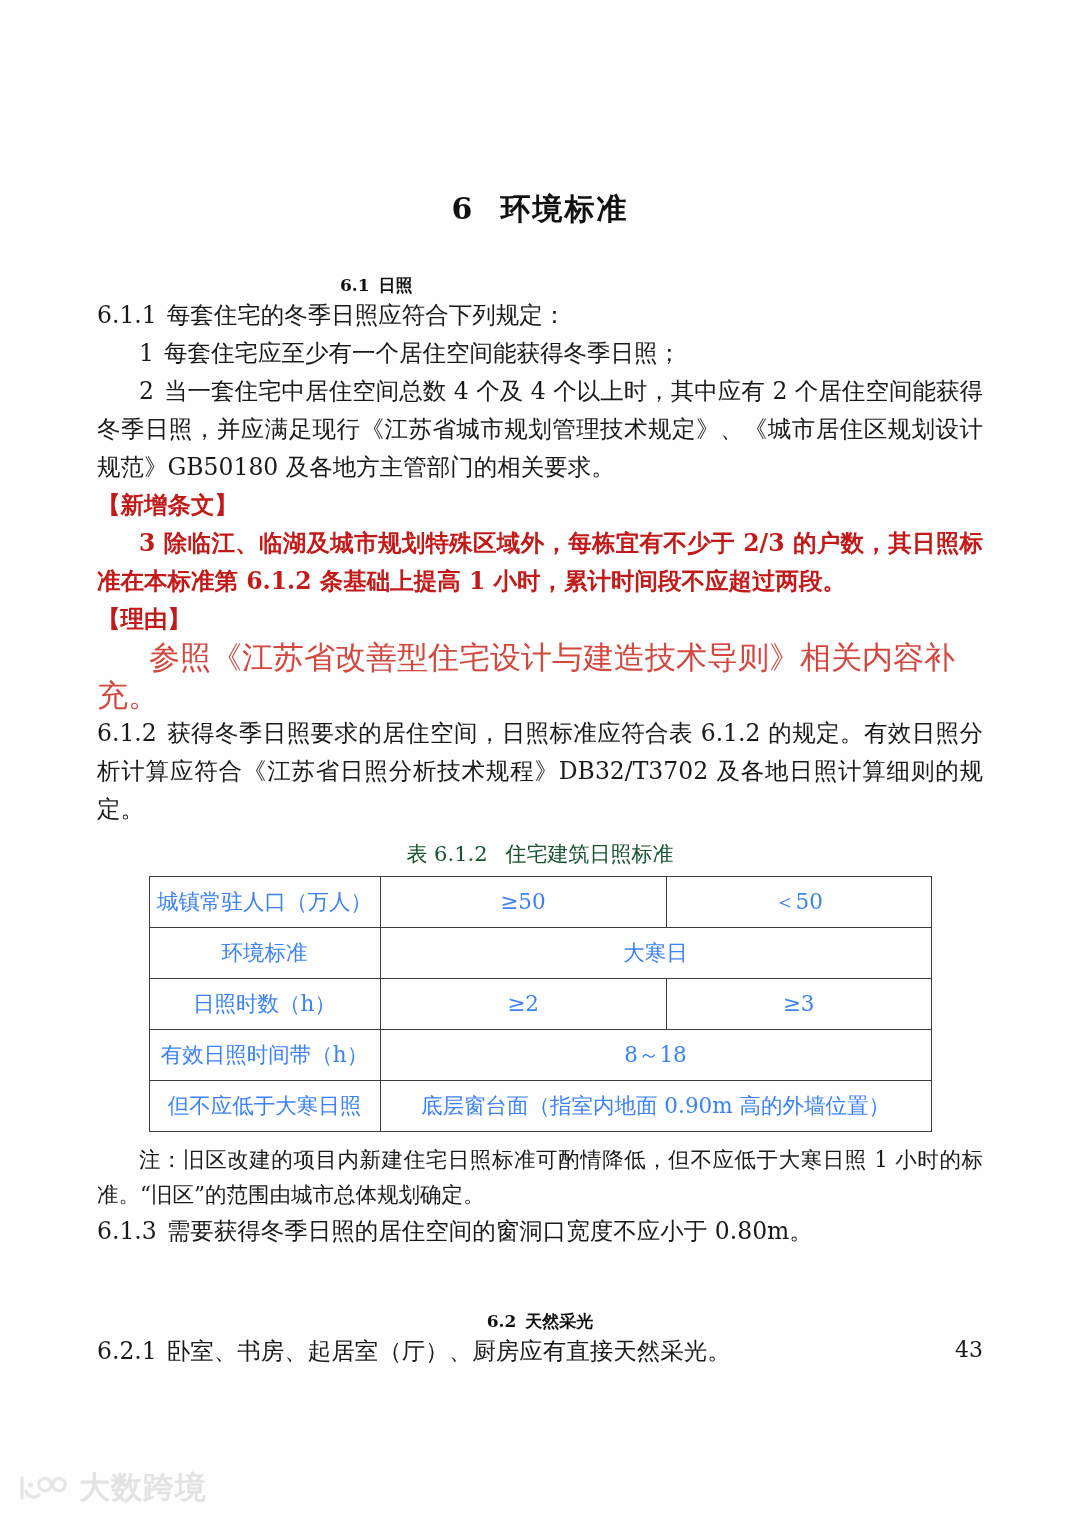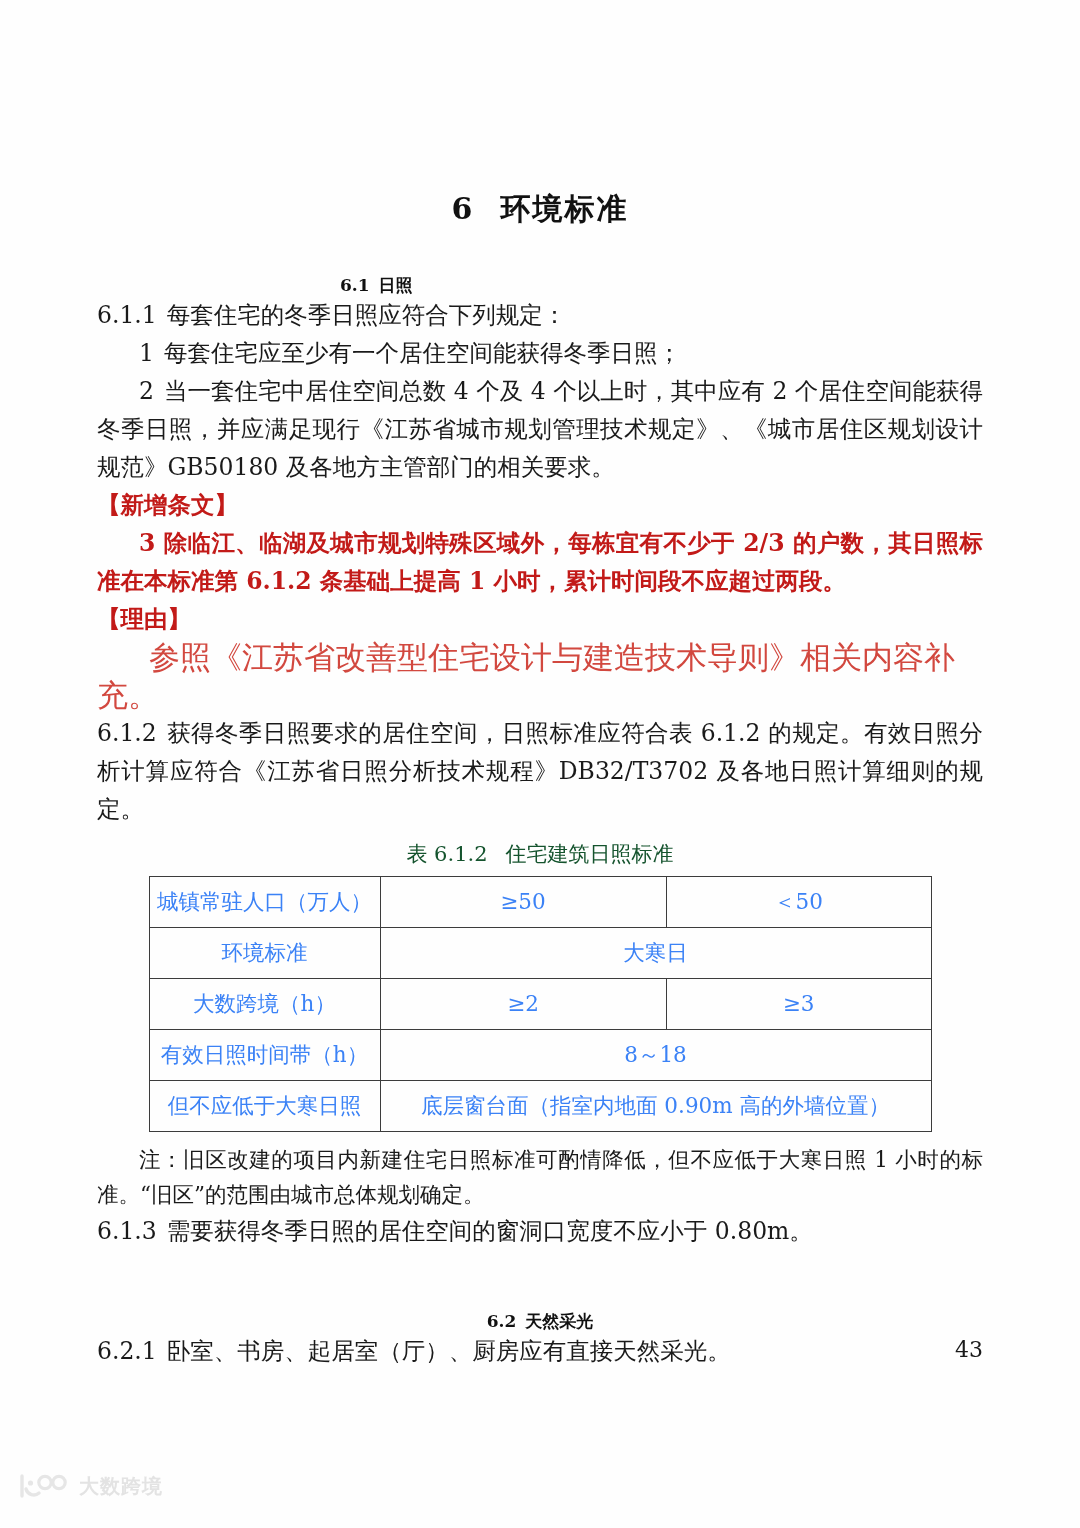--- a/index.html
+++ b/index.html
@@ -139,21 +139,21 @@
     gap: 9px;
     opacity: 1;
   }
   .wm-logo {
     width: 52px;
     height: 28px;
     display: block;
   }
   .wm-text {
     font-family: "DejaVu Sans", "Liberation Sans", sans-serif;
-    font-size: 20px;
+    font-size: 31px;
     font-weight: bold;
     color: #e3e3e3;
     letter-spacing: 1px;
     line-height: 1;
   }
 </style>
 </head>
 <body>
 
 <div id="page">
@@ -201,21 +201,21 @@
         <tr>
           <td class="rowlabel">城镇常驻人口（万人）</td>
           <td class="c2">≥50</td>
           <td class="c3">＜50</td>
         </tr>
         <tr>
           <td class="rowlabel">环境标准</td>
           <td colspan="2">大寒日</td>
         </tr>
         <tr>
-          <td class="rowlabel">大数跨境（h）</td>
+          <td class="rowlabel">日照时数（h）</td>
           <td class="c2">≥2</td>
           <td class="c3">≥3</td>
         </tr>
         <tr>
           <td class="rowlabel">有效日照时间带（h）</td>
           <td colspan="2">8～18</td>
         </tr>
         <tr>
           <td class="rowlabel">但不应低于大寒日照</td>
           <td colspan="2">底层窗台面（指室内地面 0.90m 高的外墙位置）</td>

